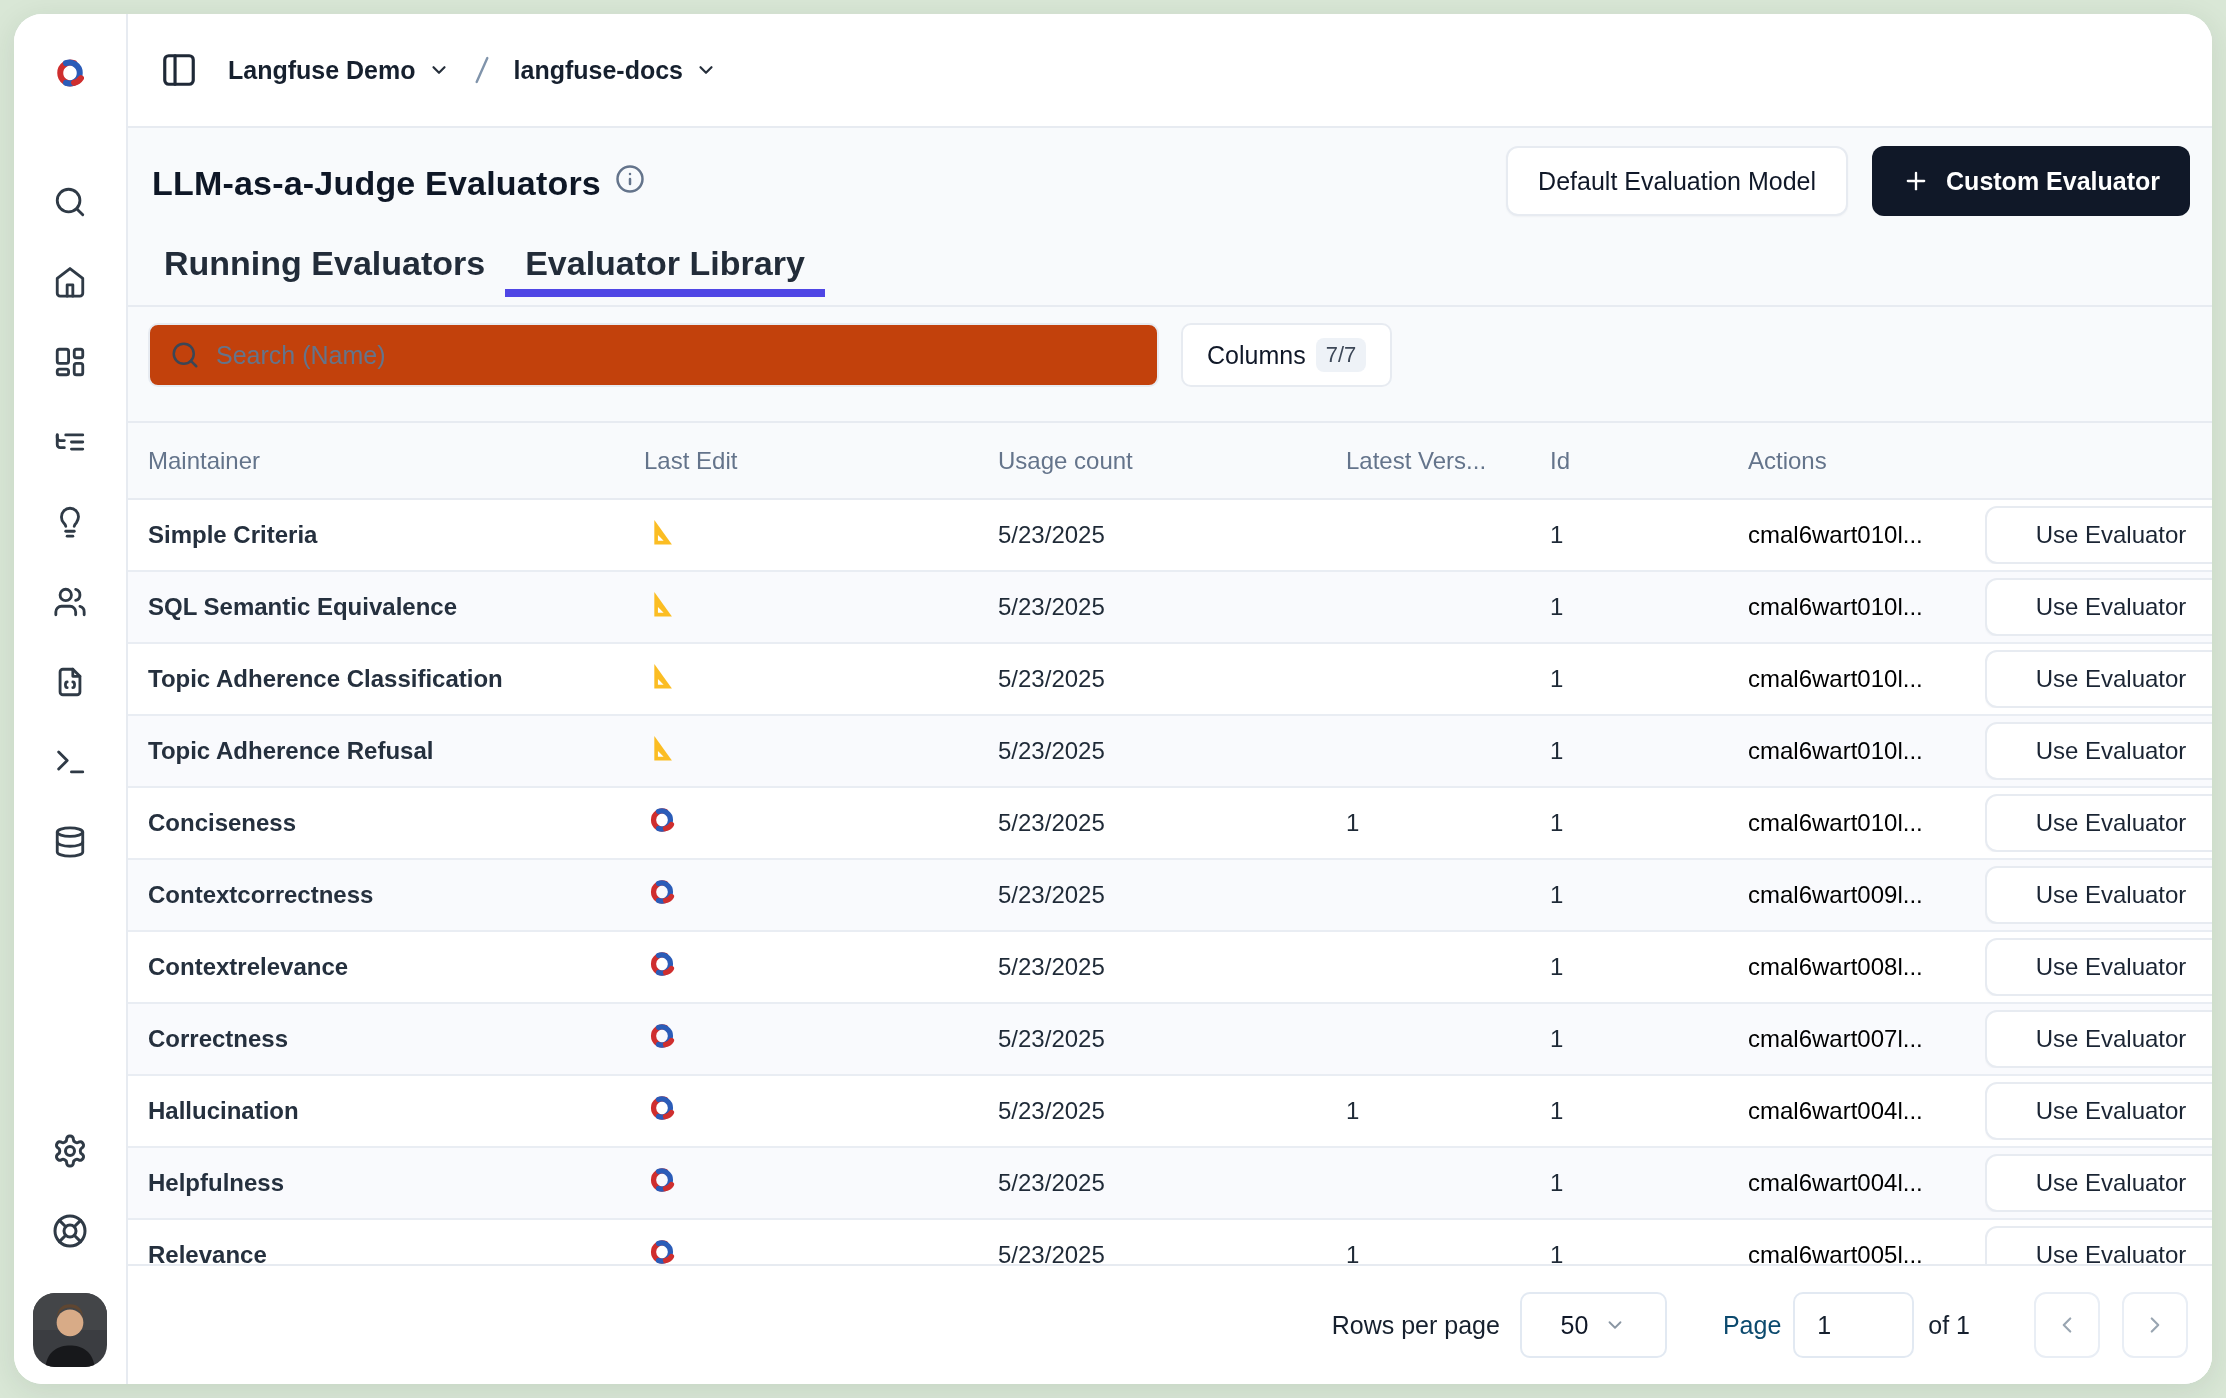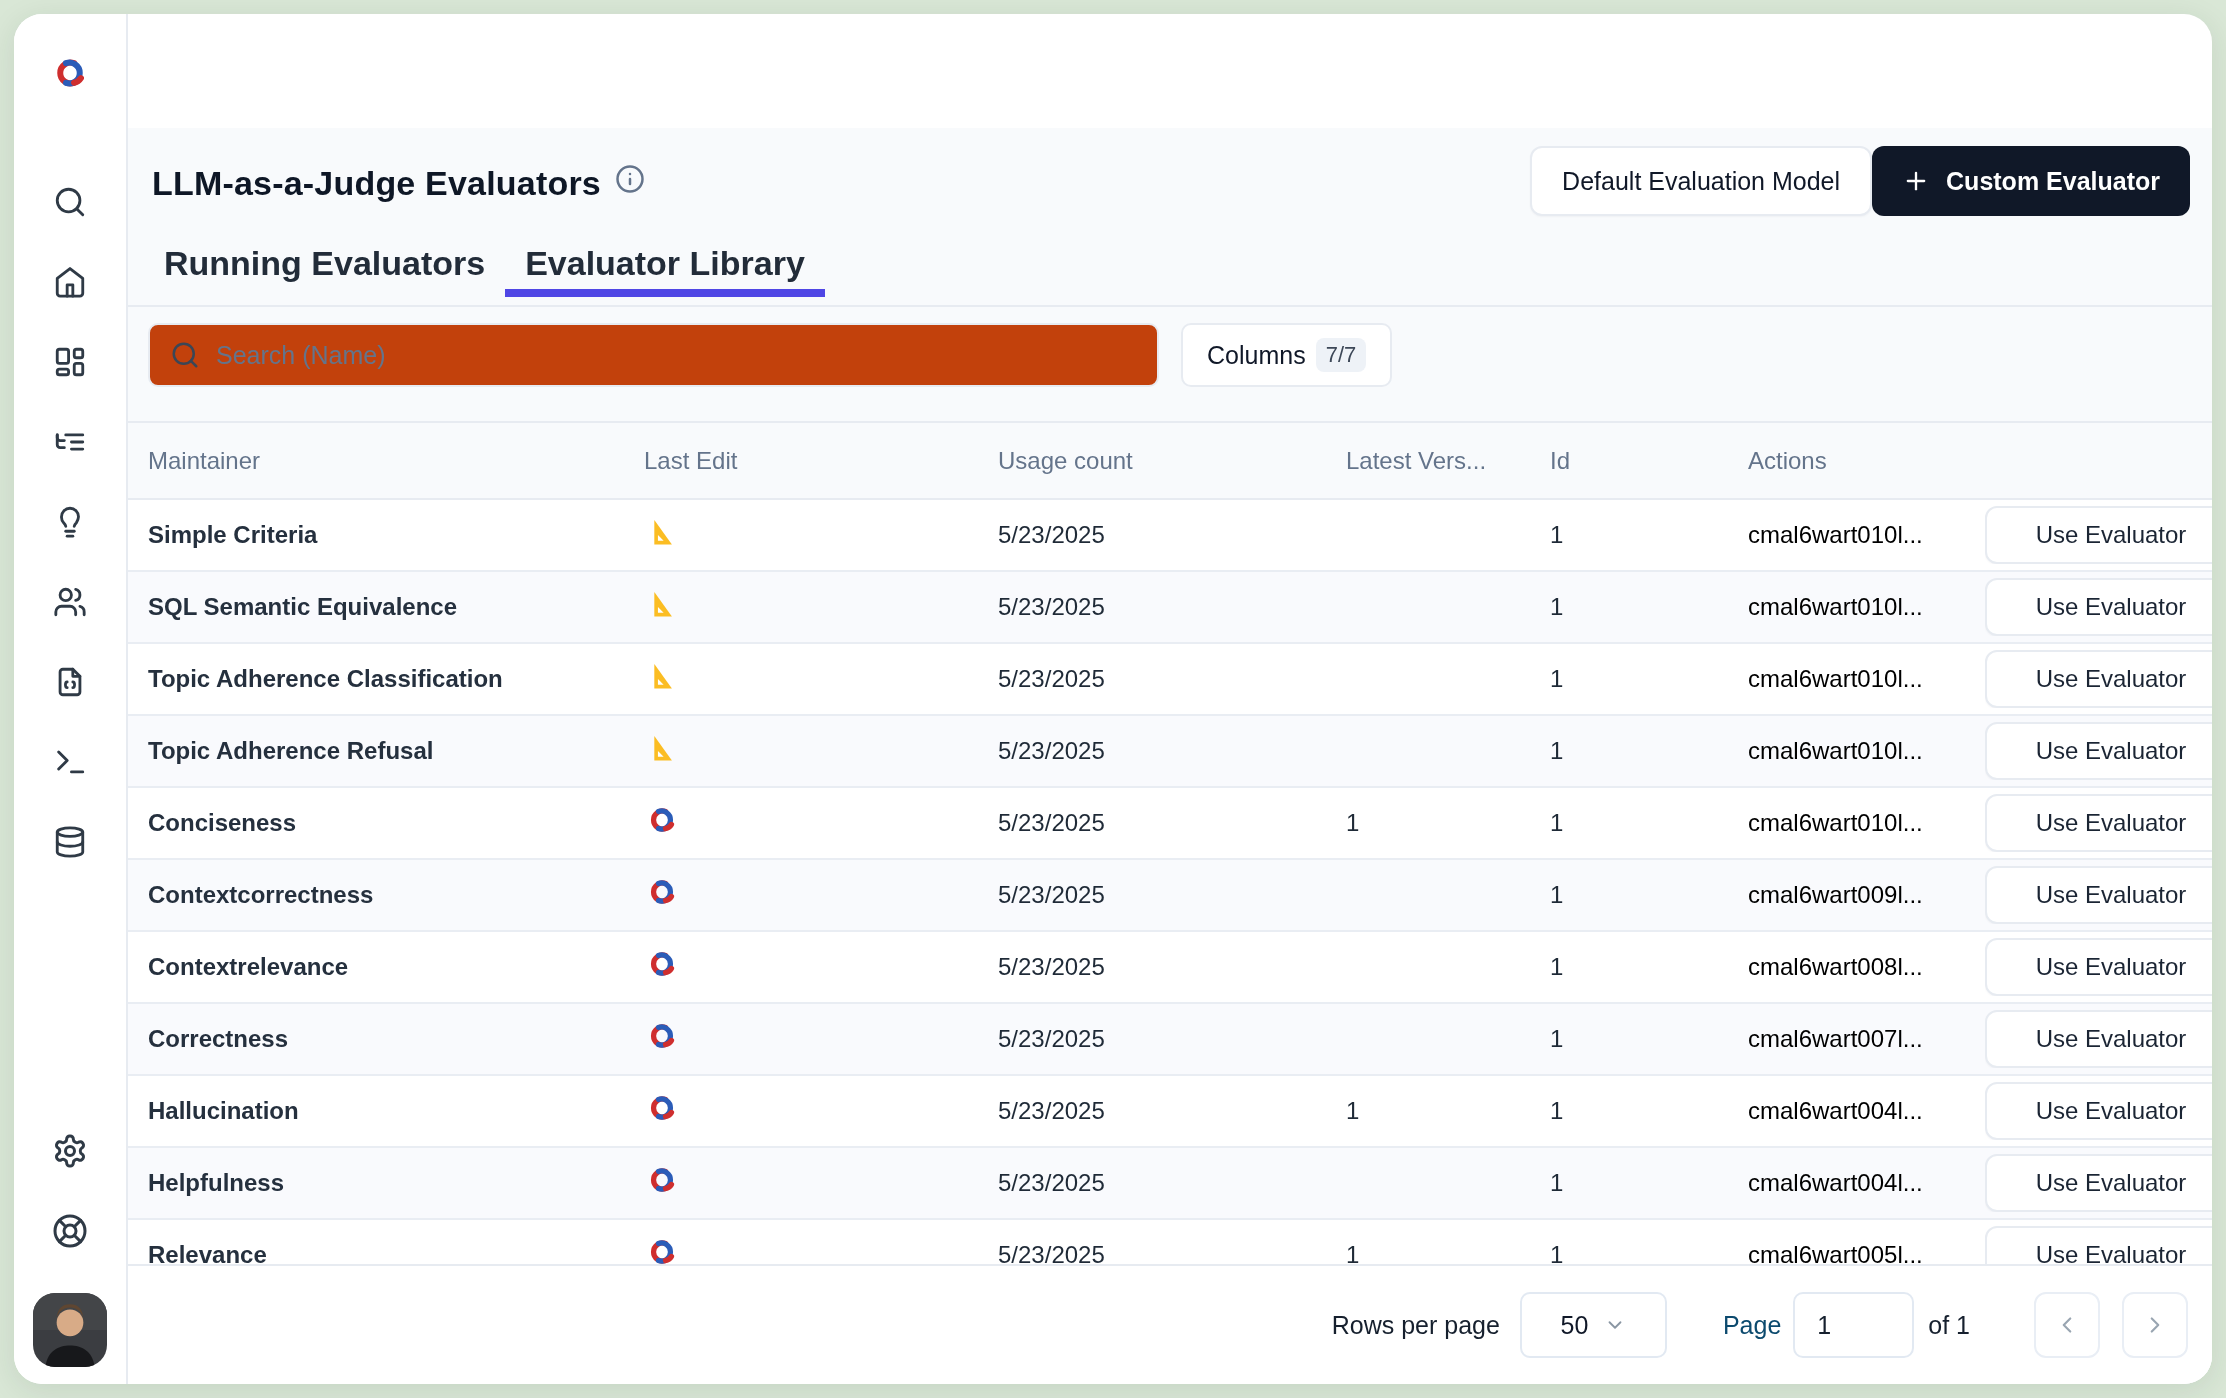--- a/index.html
+++ b/index.html
@@ -40,21 +40,21 @@
   .chev{width:22px;height:22px;color:#27303c}
   .slash{width:32px;height:32px;color:#8094ab;margin:0 16px}
 
   
   .content{position:absolute;left:114px;top:114px;right:0;bottom:0;background:var(--content-background)}
 
   .page-title-row{position:absolute;left:24px;top:36px;display:flex;align-items:flex-start;gap:14px}
   .page-title{font-size:34px;font-weight:700;color:#0e1726;letter-spacing:.2px}
   .info-ico{width:30px;height:30px;color:var(--muted-text)}
 
-  .header-actions{position:absolute;top:18px;right:22px;display:flex;gap:0}
+  .header-actions{position:absolute;top:18px;right:22px;display:flex;gap:24px}
   .btn{height:70px;border-radius:12px;display:flex;align-items:center;justify-content:center;font-size:25px;cursor:pointer;
     font-family:inherit}
   .btn-secondary{background:#fff;border:2px solid var(--border);color:#101828;padding:0 30px;font-weight:500;box-shadow:0 1px 2px rgba(16,24,40,.04)}
   .btn-primary{background:var(--primary-button);border:none;color:#fff;padding:0 30px;font-weight:600;gap:16px}
   .plus-ico{width:28px;height:28px;color:#fff}
 
   .tabs{position:absolute;left:16px;top:106px;height:63px;display:flex}
   .tab{padding:0 20px;display:flex;align-items:flex-start;padding-top:10px;font-size:34px;font-weight:600;color:#222c39;
     position:relative;cursor:pointer}
   .tab.active::after{content:"";position:absolute;left:0;right:0;bottom:0;height:8px;background:var(--accent)}
@@ -194,20 +194,41 @@
             <rect width="72" height="72" fill="#3b3d41"></rect>
             <rect width="72" height="36" fill="#434548"></rect>
             <circle cx="36" cy="29" r="13" fill="#d8ab87"></circle>
             <path d="M23 27a13 13 0 0 1 26 0c0-10-4-16-13-16s-13 6-13 16z" fill="#5f4631"></path>
             <path d="M12 72c2-16 13-21 24-21s22 5 24 21z" fill="#17181b"></path>
           </svg>
       </span>
     </div>
   </nav>
 
+  <header class="topbar">
+    <svg class="panel-ico" viewBox="0 0 24 24" fill="none" stroke="currentColor" stroke-width="2" stroke-linecap="round" stroke-linejoin="round">
+        <rect x="3" y="3" width="18" height="18" rx="2.5"></rect>
+        <line x1="9.5" y1="3" x2="9.5" y2="21"></line>
+      </svg>
+    <span class="crumb">
+      <span class="crumb-label">Langfuse Demo</span>
+      <svg class="chev" viewBox="0 0 24 24" fill="none" stroke="currentColor" stroke-width="2.4" stroke-linecap="round" stroke-linejoin="round">
+          <path d="m6 9 6 6 6-6"></path>
+        </svg>
+    </span>
+    <svg class="slash" viewBox="0 0 24 24" fill="none" stroke="currentColor" stroke-width="1.8" stroke-linecap="round">
+        <path d="M16 3 8 21"></path>
+      </svg>
+    <span class="crumb" style="margin-left:0">
+      <span class="crumb-label">langfuse-docs</span>
+      <svg class="chev" viewBox="0 0 24 24" fill="none" stroke="currentColor" stroke-width="2.4" stroke-linecap="round" stroke-linejoin="round">
+          <path d="m6 9 6 6 6-6"></path>
+        </svg>
+    </span>
+  </header>
 
   <main class="content">
 
     <div class="page-title-row">
       <h1 class="page-title">LLM-as-a-Judge Evaluators</h1>
       <svg class="info-ico" viewBox="0 0 24 24" fill="none" stroke="currentColor" stroke-width="2" stroke-linecap="round" stroke-linejoin="round">
           <circle cx="12" cy="12" r="10"></circle>
           <path d="M12 16v-4"></path>
           <path d="M12 8h.01"></path>
         </svg>

